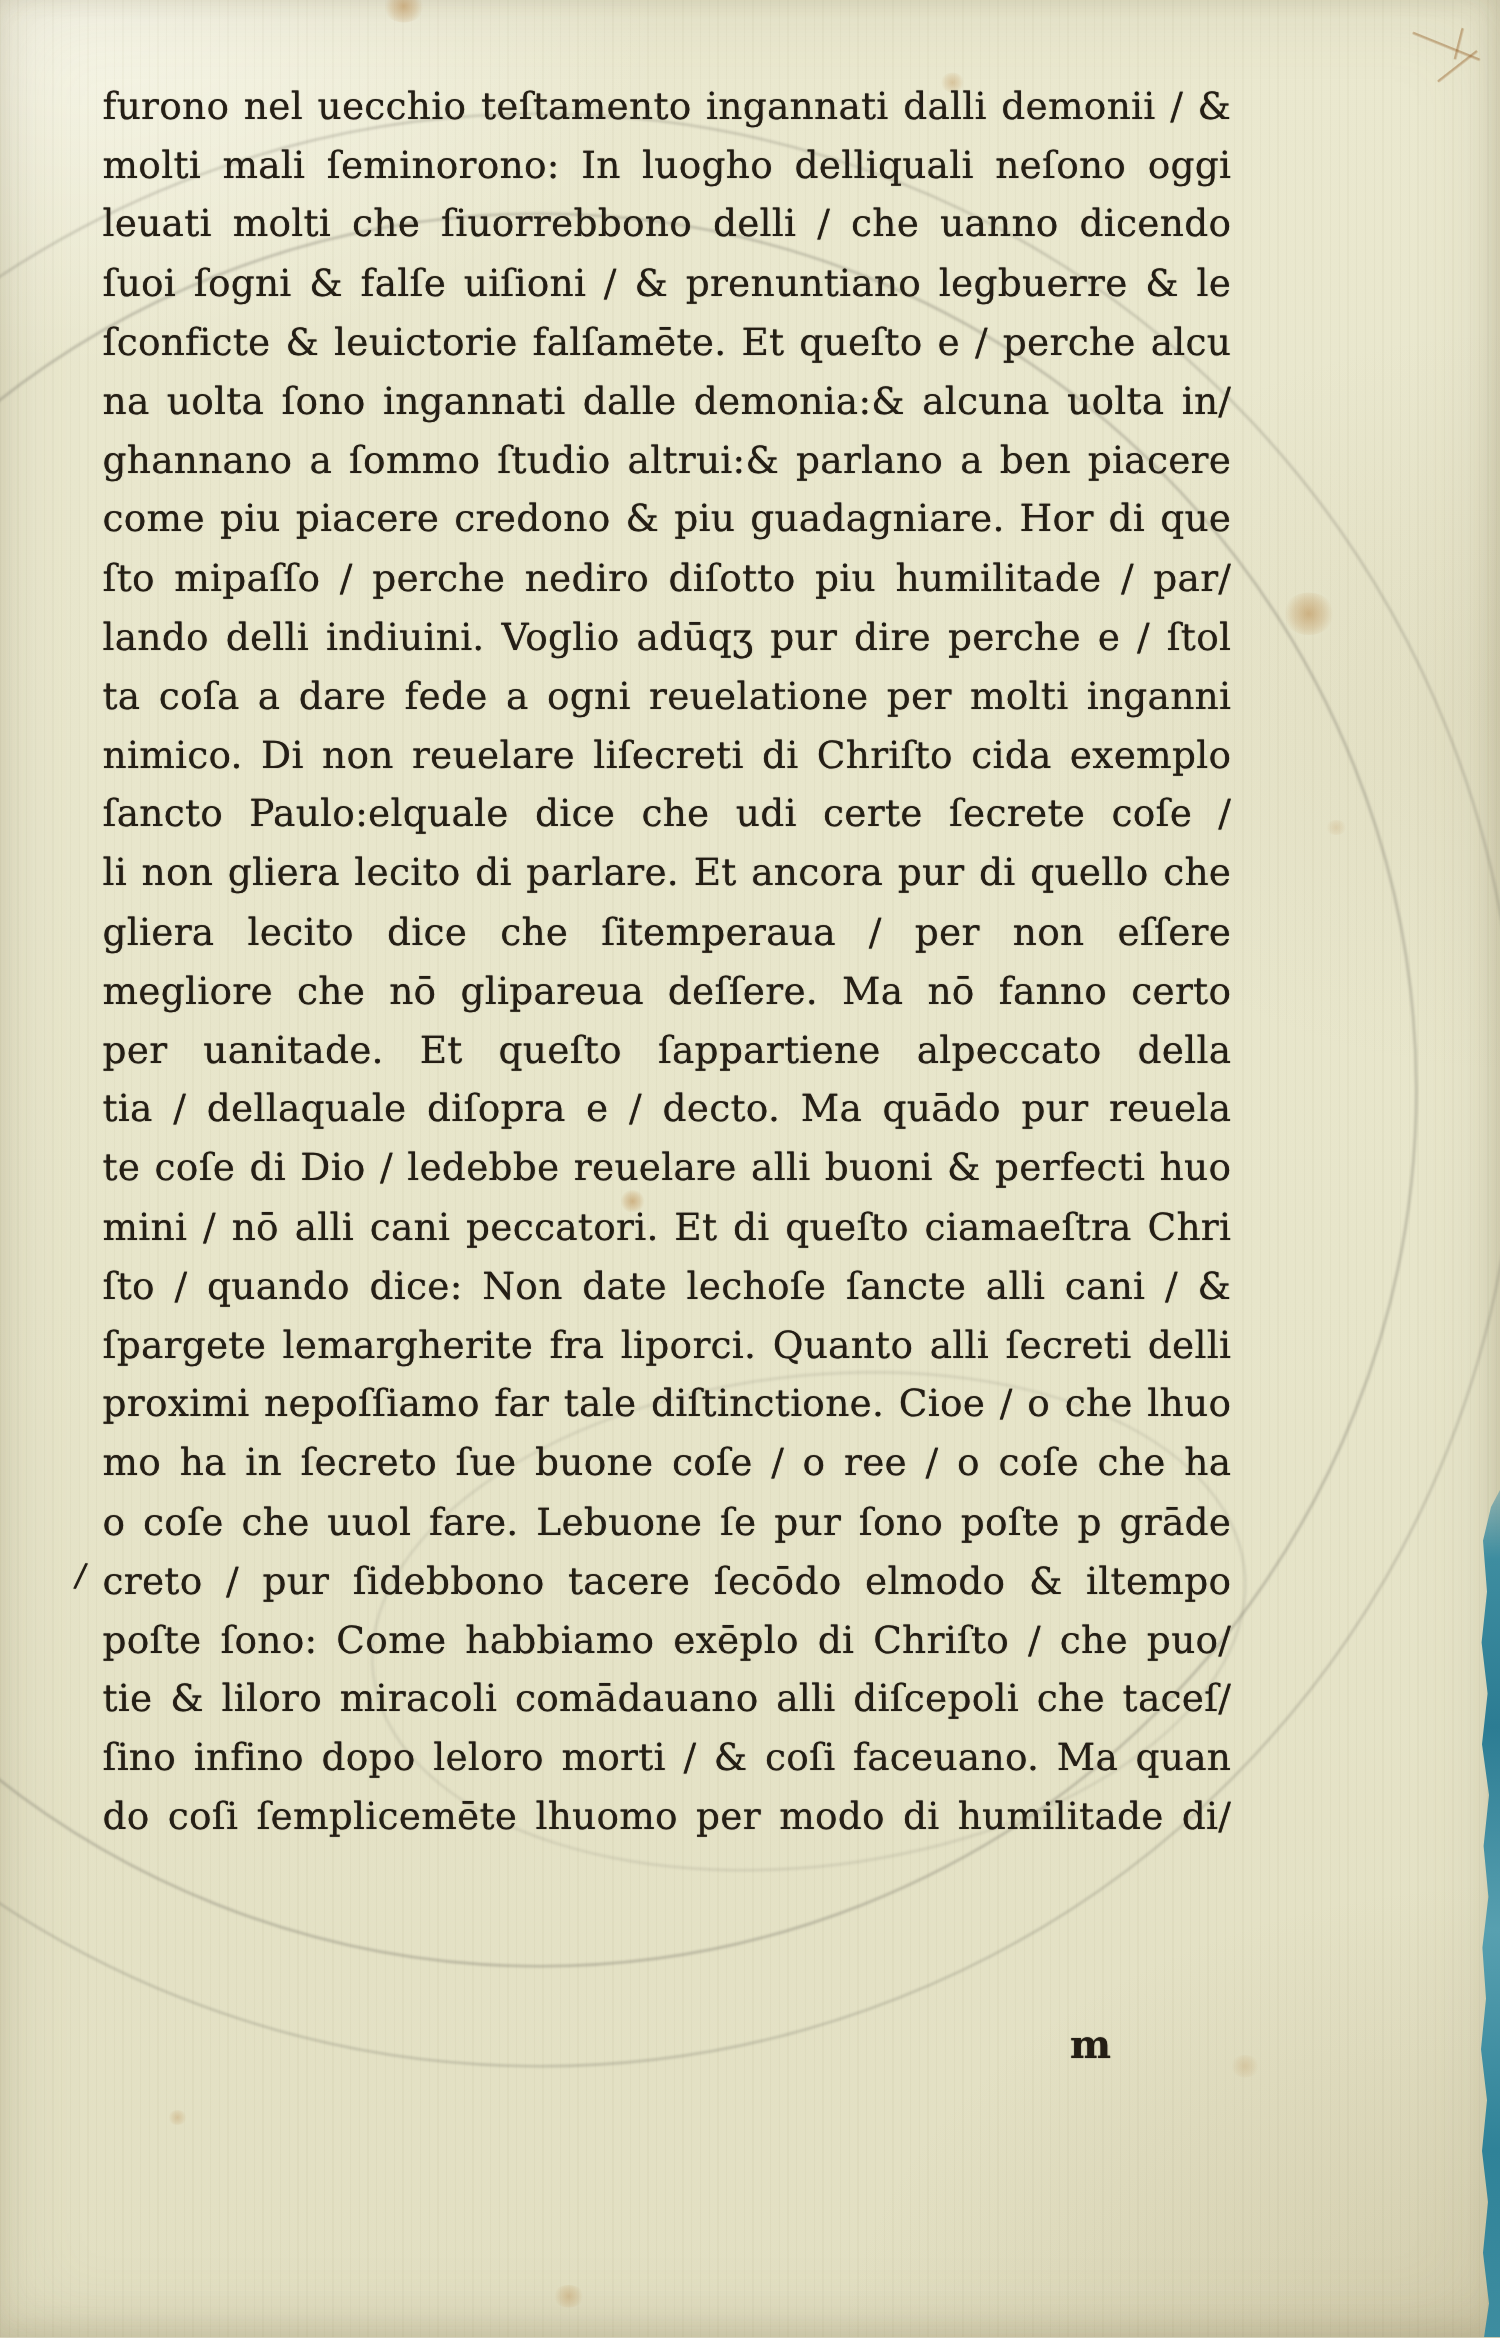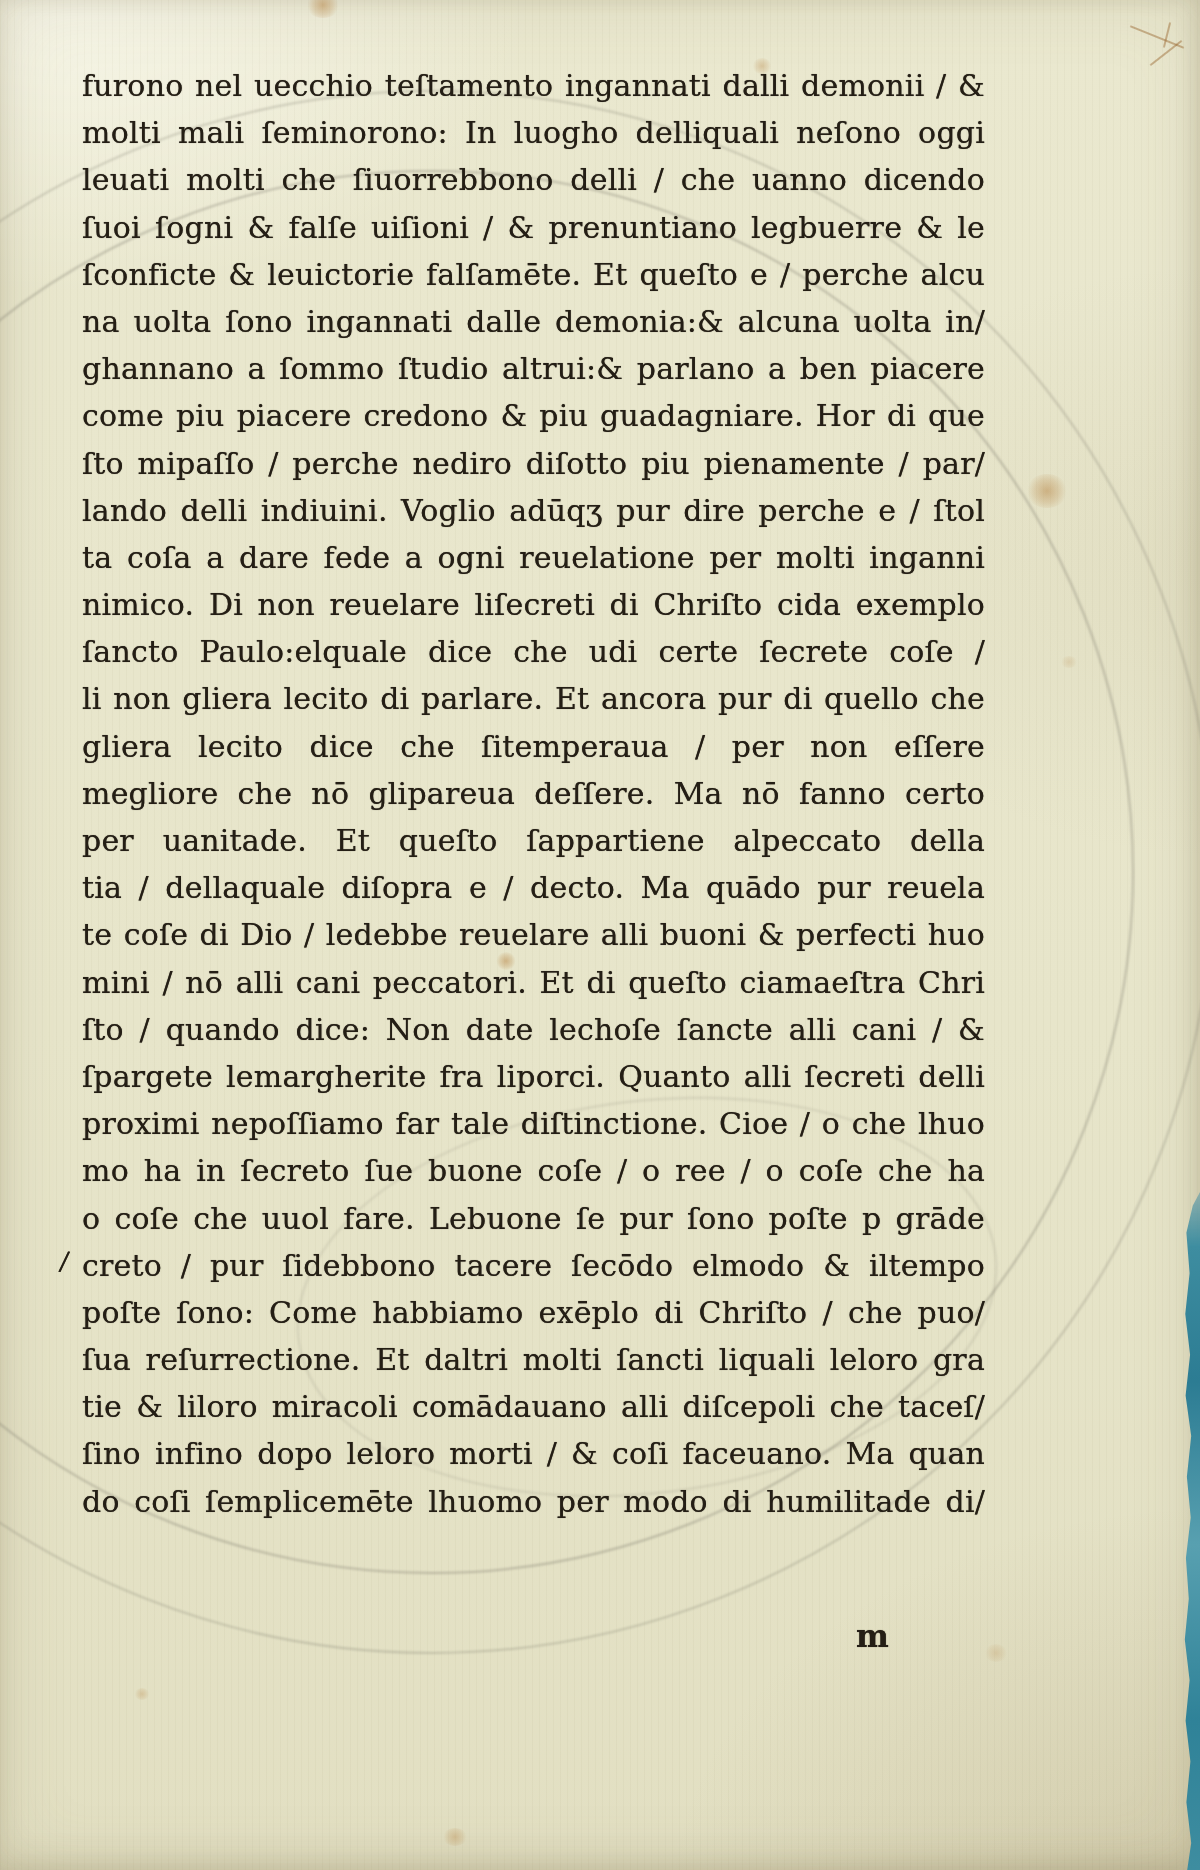--- a/index.html
+++ b/index.html
@@ -101,40 +101,39 @@
 
   <div class="text-block" id="text-block">
       <div class="line">furono nel uecchio teſtamento ingannati dalli demonii / &amp;</div>
       <div class="line">molti mali ſeminorono: In luogho delliquali neſono oggi</div>
       <div class="line">leuati molti che ſiuorrebbono delli / che uanno dicendo</div>
       <div class="line">ſuoi ſogni &amp; falſe uiſioni / &amp; prenuntiano legbuerre &amp; le</div>
       <div class="line">ſconficte &amp; leuictorie falſamēte. Et queſto e / perche alcu</div>
       <div class="line">na uolta ſono ingannati dalle demonia:&amp; alcuna uolta in/</div>
       <div class="line">ghannano a ſommo ſtudio altrui:&amp; parlano a ben piacere</div>
       <div class="line">come piu piacere credono &amp; piu guadagniare. Hor di que</div>
-      <div class="line">ſto mipaſſo / perche nediro diſotto piu pienamente / par/</div>
+      <div class="line">ſto mipaſſo / perche nediro diſotto piu humilitade / par/</div>
       <div class="line">lando delli indiuini. Voglio adūqʒ pur dire perche e / ſtol</div>
       <div class="line">ta coſa a dare fede a ogni reuelatione per molti inganni del</div>
       <div class="line">nimico. Di non reuelare liſecreti di Chriſto cida exemplo</div>
       <div class="line">ſancto Paulo:elquale dice che udi certe ſecrete coſe / lequa</div>
       <div class="line">li non gliera lecito di parlare. Et ancora pur di quello che</div>
       <div class="line">gliera lecito dice che ſitemperaua / per non eſſere reputato</div>
       <div class="line">megliore che nō glipareua deſſere. Ma nō fanno certo coſi</div>
       <div class="line">per uanitade. Et queſto ſappartiene alpeccato della iactan</div>
       <div class="line">tia / dellaquale diſopra e / decto. Ma quādo pur reuela cer</div>
       <div class="line">te coſe di Dio / ledebbe reuelare alli buoni &amp; perfecti huo</div>
       <div class="line">mini / nō alli cani peccatori. Et di queſto ciamaeſtra Chri</div>
       <div class="line">ſto / quando dice: Non date lechoſe ſancte alli cani / &amp; non</div>
       <div class="line">ſpargete lemargherite fra liporci. Quanto alli ſecreti delli</div>
       <div class="line">proximi nepoſſiamo far tale diſtinctione. Cioe / o che lhuo</div>
       <div class="line">mo ha in ſecreto ſue buone coſe / o ree / o coſe che ha facte /</div>
       <div class="line">o coſe che uuol fare. Lebuone ſe pur ſono poſte p grāde ſe</div>
       <div class="line">creto / pur ſidebbono tacere ſecōdo elmodo &amp; iltempo che</div>
       <div class="line">poſte ſono: Come habbiamo exēplo di Chriſto / che puo/</div>
-      <div class="line">ſua reſurrectione. Et daltri molti ſancti liquali leloro gra</div>
       <div class="line">tie &amp; liloro miracoli comādauano alli diſcepoli che taceſ/</div>
       <div class="line">ſino infino dopo leloro morti / &amp; coſi faceuano. Ma quan</div>
       <div class="line">do coſi ſemplicemēte lhuomo per modo di humilitade di/</div>
     </div>
 
   <div class="marginal-slash">/</div>
 
   <div class="signature">m</div>
 
 </div>

